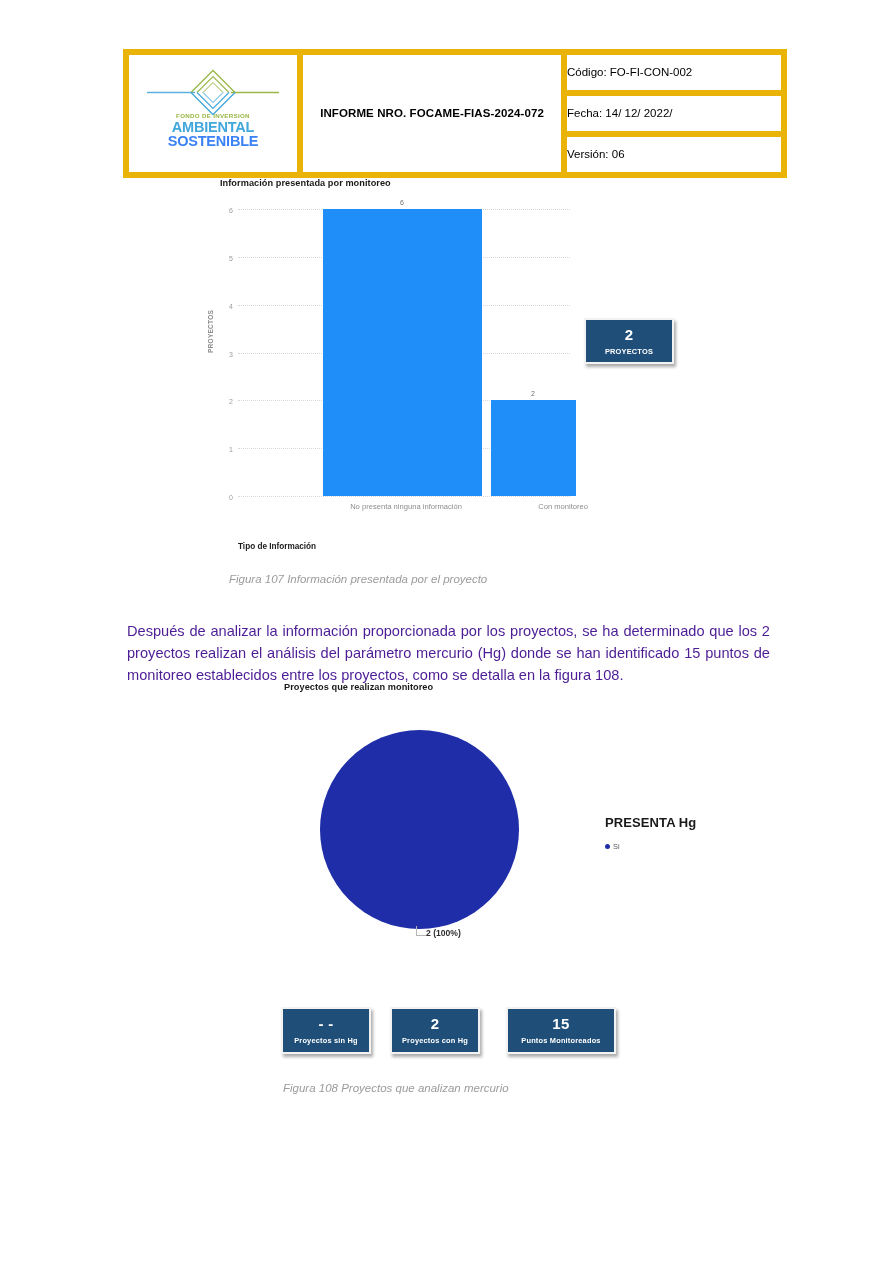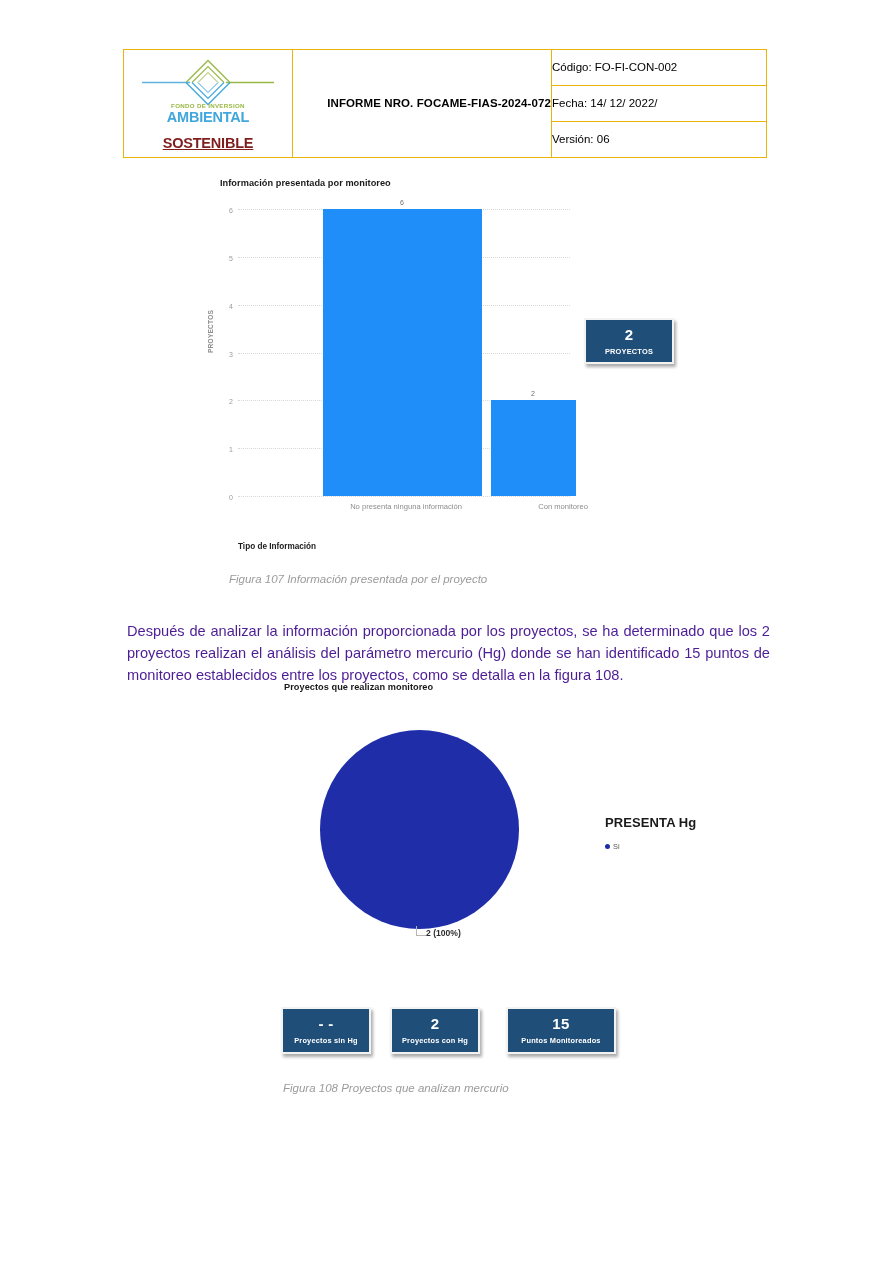--- a/index.html
+++ b/index.html
@@ -19,34 +19,33 @@
   
   .header-table {
     position: absolute;
     left: 123px;
     top: 49px;
     width: 642px;
     border-collapse: collapse;
     table-layout: fixed;
   }
   .header-table td {
-    border: 1px solid #eab308;
+    border: 6px solid #eab308;
     padding: 0;
     vertical-align: middle;
   }
   .cell-logo { width: 168px; height: 107px; text-align: center; }
   .cell-title { width: 258px; text-align: center; }
   .cell-meta  { width: 214px; height: 35px; padding-left: 7px; }
 
   .doc-title {
     font-size: 11.5px;
     font-weight: bold;
     letter-spacing: .1px;
     line-height: 1.3;
-    text-align: right;
   }
   .meta-text {
     font-size: 11.5px;
     line-height: 1.3;
   }
 
   
   .logo-wrap {
     position: relative;
     width: 140px;
@@ -77,24 +76,23 @@
     font-weight: bold;
     letter-spacing: -.2px;
     color: #41a7dc;
     display: block;
     margin-top: 1px;
   }
   .logo-l3 {
     font-size: 14.5px;
     font-weight: bold;
     letter-spacing: -.2px;
-    color: #7f1d1d;
+    color: #3b82f6;
     display: block;
-    margin-top: 12px;
-    text-decoration: underline;
+    margin-top: 0px;
   }
 
   
   .caption {
     position: absolute;
     font-size: 11.5px;
     font-style: italic;
     color: #9b9b9b;
     white-space: nowrap;
   }

